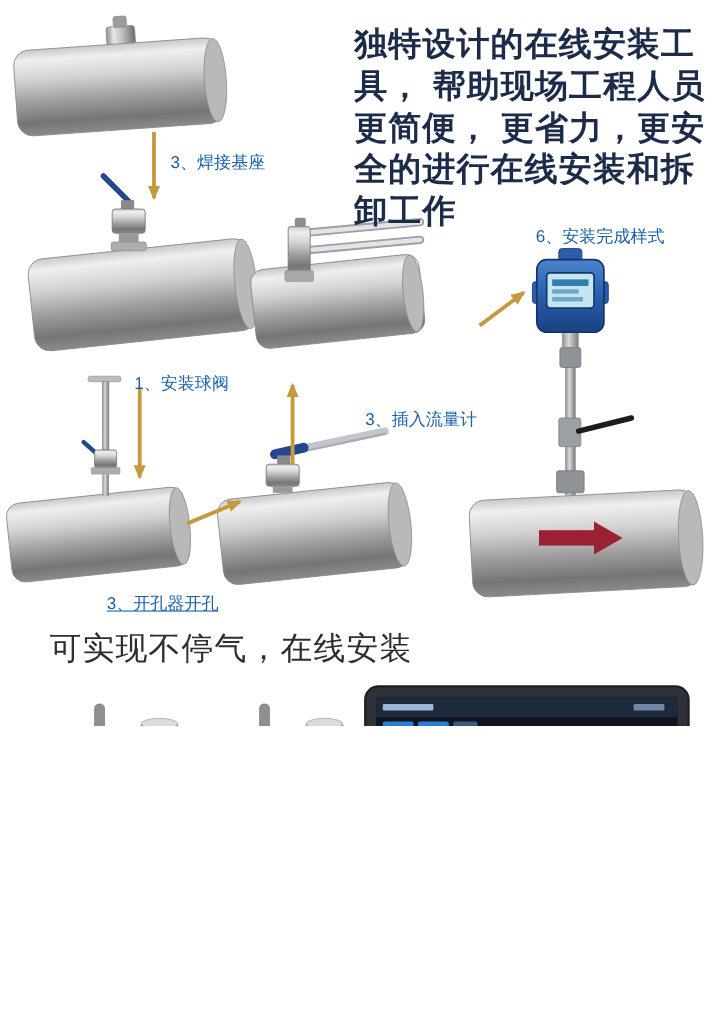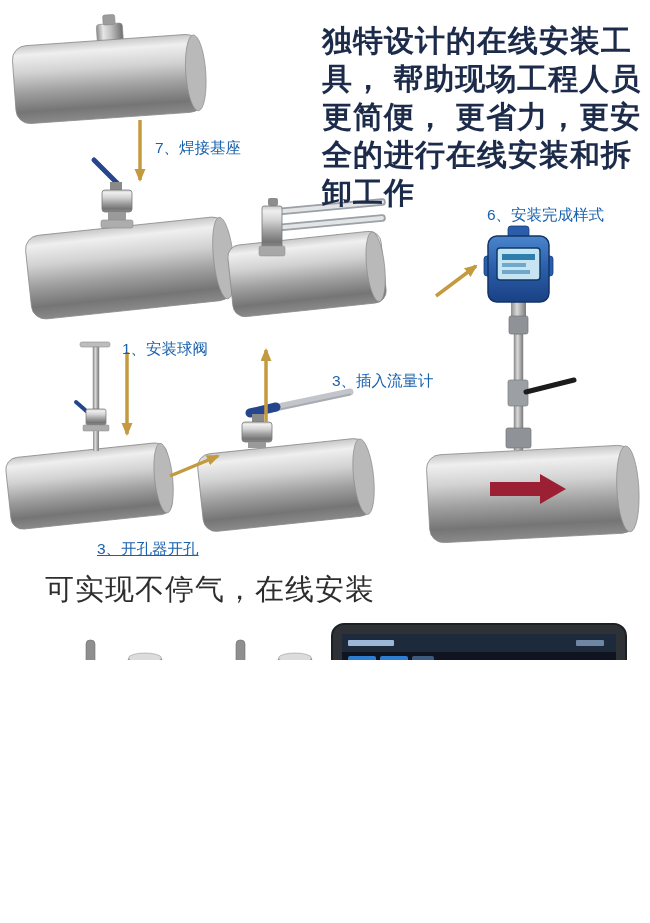--- a/index.html
+++ b/index.html
@@ -279,20 +279,20 @@
       <rect x="12" y="99" width="52" height="9" fill="#e9f1fa"></rect>
       <rect x="15" y="102" width="18" height="3" fill="#9cb6cf"></rect>
       <rect x="12" y="108" width="52" height="9" fill="#f4f8fc"></rect>
       <rect x="15" y="111" width="24" height="3" fill="#9cb6cf"></rect>
       <rect x="26" y="147" width="24" height="3.5" rx="1.75" fill="#2c2f33"></rect>
     </g>
   </svg>
 
   <div class="intro">独特设计的在线安装工具， 帮助现场工程人员更简便， 更省力，更安全的进行在线安装和拆卸工作</div>
 
-  <div class="step-label lbl1">7、焊接基座</div>
+  <div class="step-label lbl1">3、焊接基座</div>
   <div class="step-label lbl2">1、安装球阀</div>
   <div class="step-label lbl3">3、开孔器开孔</div>
   <div class="step-label lbl4">3、插入流量计</div>
   <div class="step-label lbl6">6、安装完成样式</div>
 
   <div class="claim claim-1">可实现不停气，在线安装</div>
 </div>
 
 </body></html>

